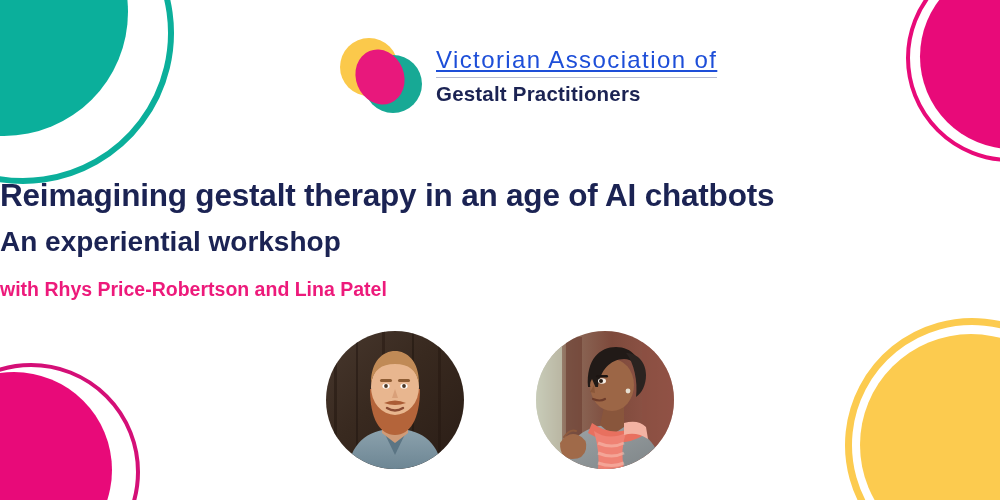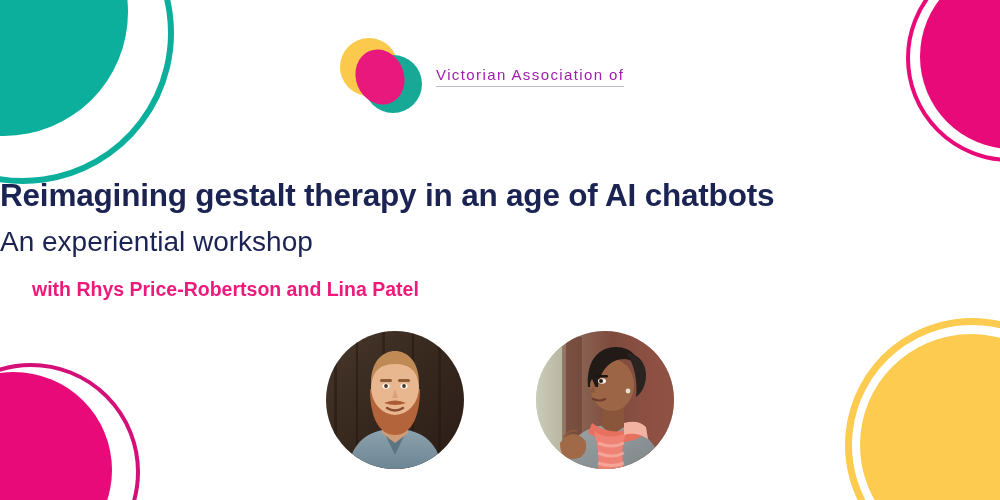--- a/index.html
+++ b/index.html
@@ -113,26 +113,27 @@
     background: #E8187C;
     transform: rotate(-22deg);
   }
   #logo-text {
     margin-left: 6px;
     display: flex;
     flex-direction: column;
     justify-content: center;
   }
   #logo-line-top {
-    font-size: 15px;
+    font-size: 24px;
     letter-spacing: 1.4px;
-    color: #a21caf;
+    color: #1d4ed8;
     font-weight: 400;
     white-space: nowrap;
     padding-bottom: 3px;
+    text-decoration: underline;
   }
   #logo-rule {
     height: 1px;
     background: #b9bcd0;
     width: 100%;
   }
   #logo-line-bottom {
     font-size: 20.5px;
     font-weight: bold;
     letter-spacing: 0.2px;
@@ -150,32 +151,31 @@
   #event-title {
     font-size: 31.5px;
     font-weight: bold;
     color: #1b2353;
     letter-spacing: -0.2px;
     line-height: 1.1;
     margin: 0;
   }
   #event-subtitle {
     font-size: 28px;
-    font-weight: 400;
+    font-weight: 700;
     color: #1b2353;
     margin: 14px 0 0 0;
     line-height: 1.1;
   }
   #event-presenters {
     font-size: 19.5px;
     font-weight: bold;
     color: #ED1A7B;
     margin: 22px 0 0 0;
     line-height: 1.1;
-    padding-left: 32px;
   }
 
   
   #speakers {
     position: absolute;
     left: 0; top: 331px;
     width: 1000px;
     display: flex;
     justify-content: center;
     gap: 72px;
@@ -208,20 +208,21 @@
 
   <div id="logo">
     <div id="logo-marks">
       <div id="logo-circle-yellow"></div>
       <div id="logo-circle-teal"></div>
       <div id="logo-circle-magenta"></div>
     </div>
     <div id="logo-text">
       <div id="logo-line-top">Victorian Association of</div>
       <div id="logo-rule"></div>
+      <div id="logo-line-bottom">Gestalt Practitioners</div>
     </div>
   </div>
 
   <div id="headline-block">
     <h1 id="event-title">Reimagining gestalt therapy in an age of AI chatbots</h1>
     <h2 id="event-subtitle">An experiential workshop</h2>
     <p id="event-presenters">with Rhys Price-Robertson and Lina Patel</p>
   </div>
 
   <div id="speakers">

